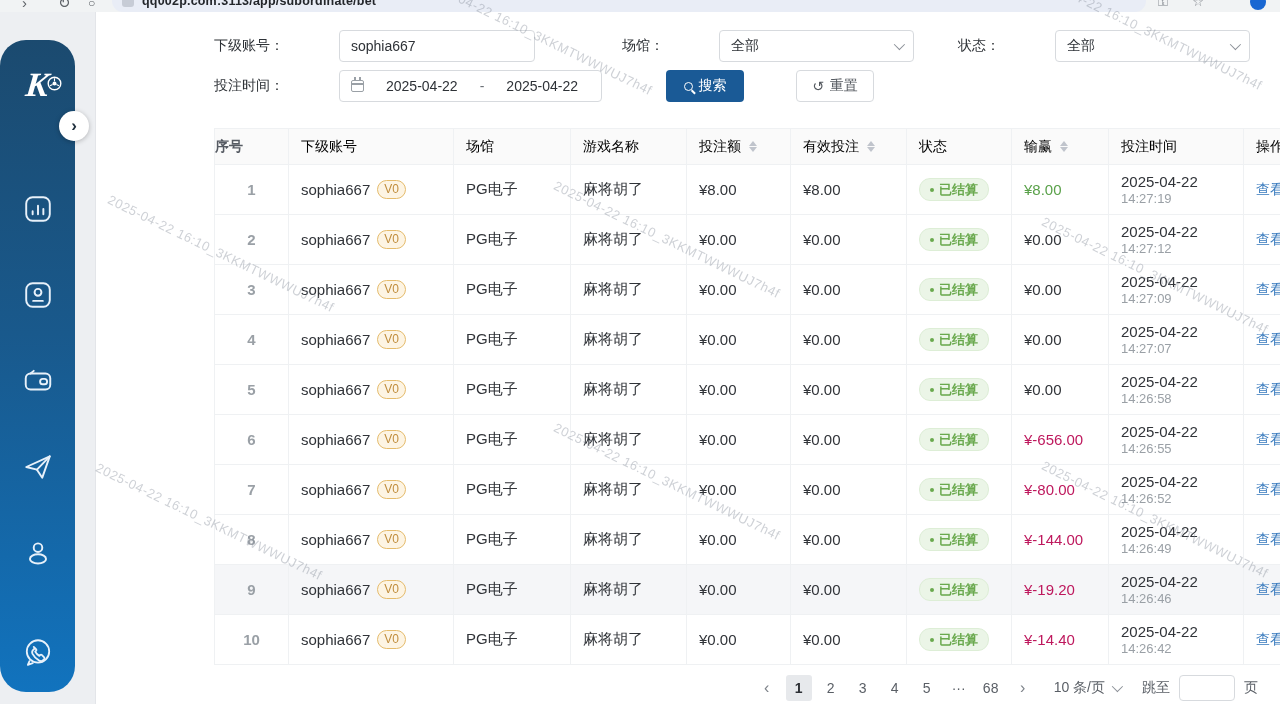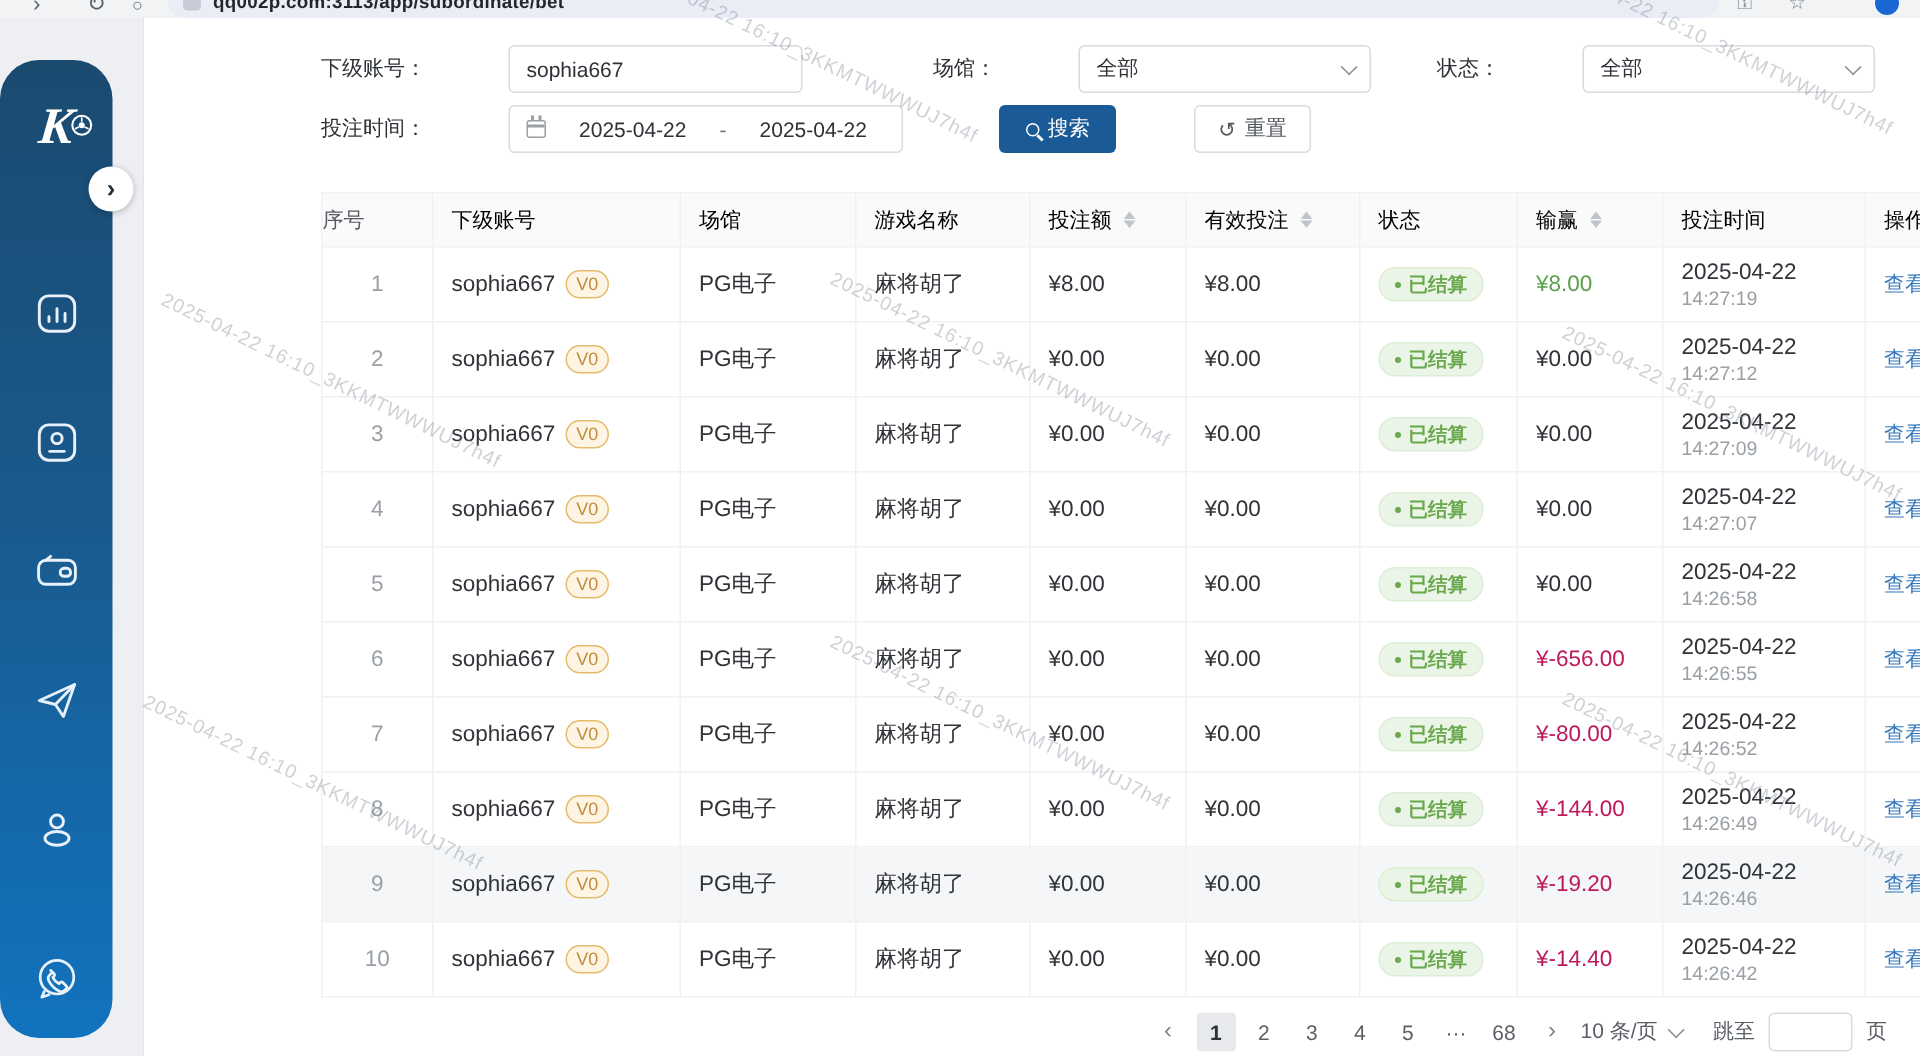--- a/index.html
+++ b/index.html
@@ -49,21 +49,21 @@
   .reset-icon { font-size:14px; color:#54595f; }
 
   
   .table-wrap { position:absolute; left:118px; top:116px; width:1140px; }
   table { border-collapse:collapse; width:1140px; table-layout:fixed; }
   th,td { border:1px solid #eff1f3; font-weight:400; }
   thead th { height:36px; background:#fafafa; color:#000000; font-size:14px; text-align:right; padding:0 12px; }
   thead th .th-inner { display:flex; align-items:center; gap:8px; }
   tbody td { height:50px; font-size:15px; color:#303338; padding:0 12px; background:#fff; }
   tr.hl td { background:#f5f6f8; }
-  td.c-index,th.c-index { text-align:center; color:#9aa0a6; padding:0; }
+  td.c-index,th.c-index { text-align:center; color:#9aa0a6; padding:0;font-weight:bold; }
   th.c-index { text-align:center; color:#565b63; }
   .sorter { display:inline-flex; flex-direction:column; gap:1px; cursor:pointer; }
   .sorter i { display:block; width:0; height:0; border-left:4px solid transparent; border-right:4px solid transparent; }
   .sorter .up { border-bottom:5px solid #c0c4cc; }
   .sorter .dn { border-top:5px solid #c0c4cc; }
   .acct-cell { display:flex; align-items:center; gap:7px; }
   .v-badge { font-size:12px; color:#c08d3d; background:#fdf4e3; border:1px solid #e5bb6b; border-radius:10px; padding:0 6px; line-height:17px; }
   .status-badge { display:inline-flex; align-items:center; gap:5px; background:#ebf5e7; border:1px solid #ddeed6; color:#6aa94e; font-size:13px; border-radius:11px; padding:0 10px; line-height:21px;font-weight:bold; }
   .status-dot { width:4px; height:4px; border-radius:50%; background:#6aa94e; }
   .wl-positive { color:#5aa14a; }
@@ -71,21 +71,21 @@
   .wl-negative { color:#be185d; }
   .t-date { font-size:15px; color:#303338; line-height:19px; }
   .t-time { font-size:13px; color:#9aa0a6; line-height:16px; }
   .detail-link { color:#3779bd; font-size:14px; text-decoration:none; cursor:pointer; }
 
   
   .pager { position:absolute; right:22px; bottom:2px; height:28px; display:flex; align-items:center; gap:6px; font-size:14px; color:#5a5f66; }
   .pg-item { min-width:26px; height:26px; display:flex; align-items:center; justify-content:center; border-radius:3px; cursor:pointer; padding:0 4px; }
   .pg-item.active { background:#e7e9ec; color:#2d3035; font-weight:700; cursor:default; }
   .pg-arrow { font-size:16px; color:#7e838a; }
-  .pg-size { display:flex; align-items:center; gap:7px; cursor:pointer; }
+  .pg-size { display:flex; align-items:center; gap:7px; margin-left:12px; cursor:pointer; }
   .pg-jump { display:flex; align-items:center; gap:9px; margin-left:16px; }
   .jump-input { width:56px; height:26px; border:1px solid #d7dade; border-radius:4px; background:#fff; outline:none; font-family:inherit; font-size:14px; padding:0 6px; }
 
   
   .wm { position:absolute; font-size:13px; color:rgba(125,134,148,.38); white-space:nowrap; transform:rotate(26deg); transform-origin:left top; letter-spacing:.6px; pointer-events:none; z-index:40; }
 
   svg.sb-icon { display:block; }
 </style>
 </head>
 <body>

